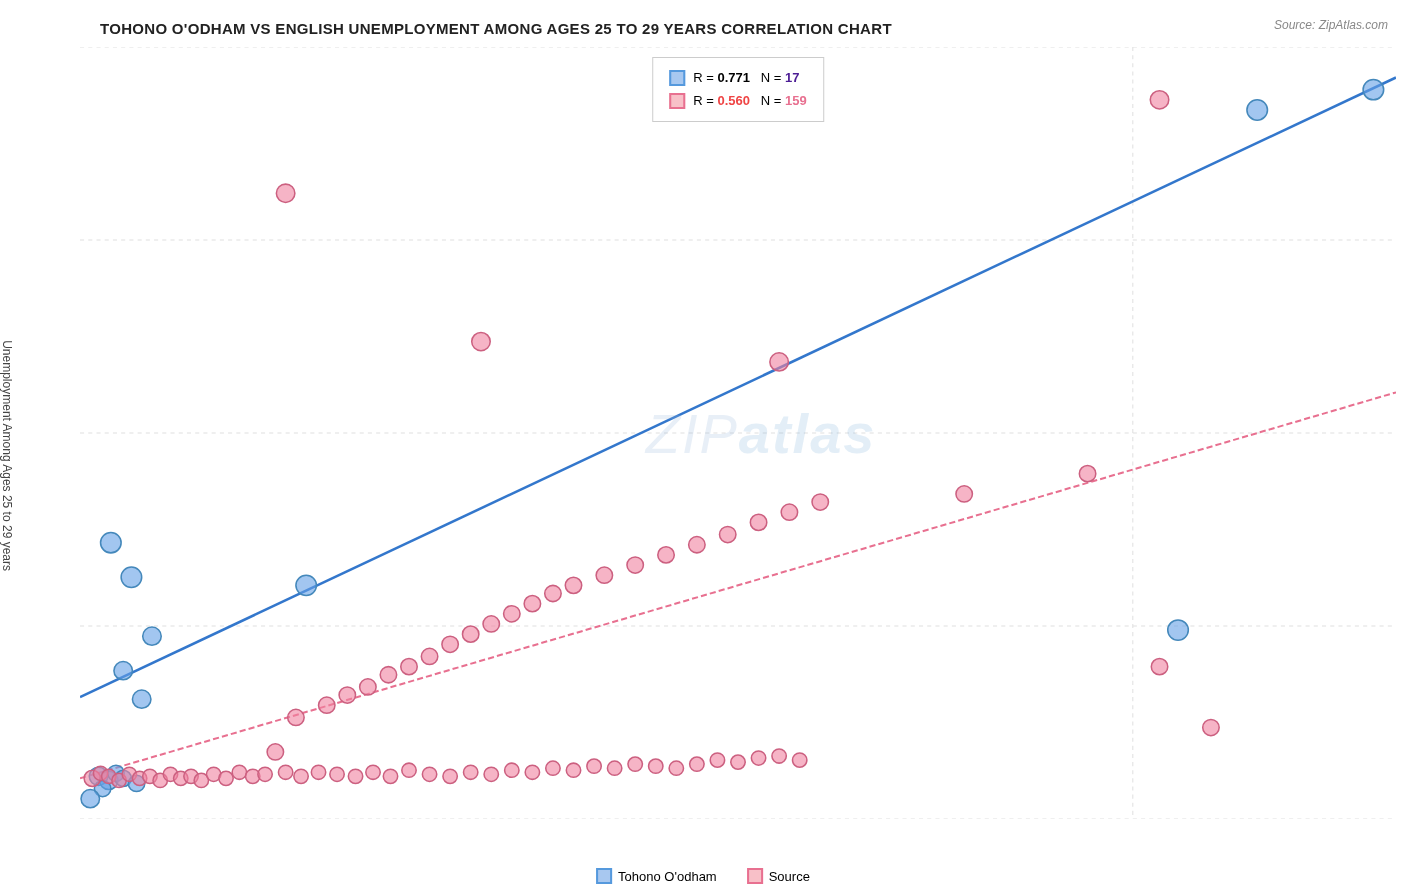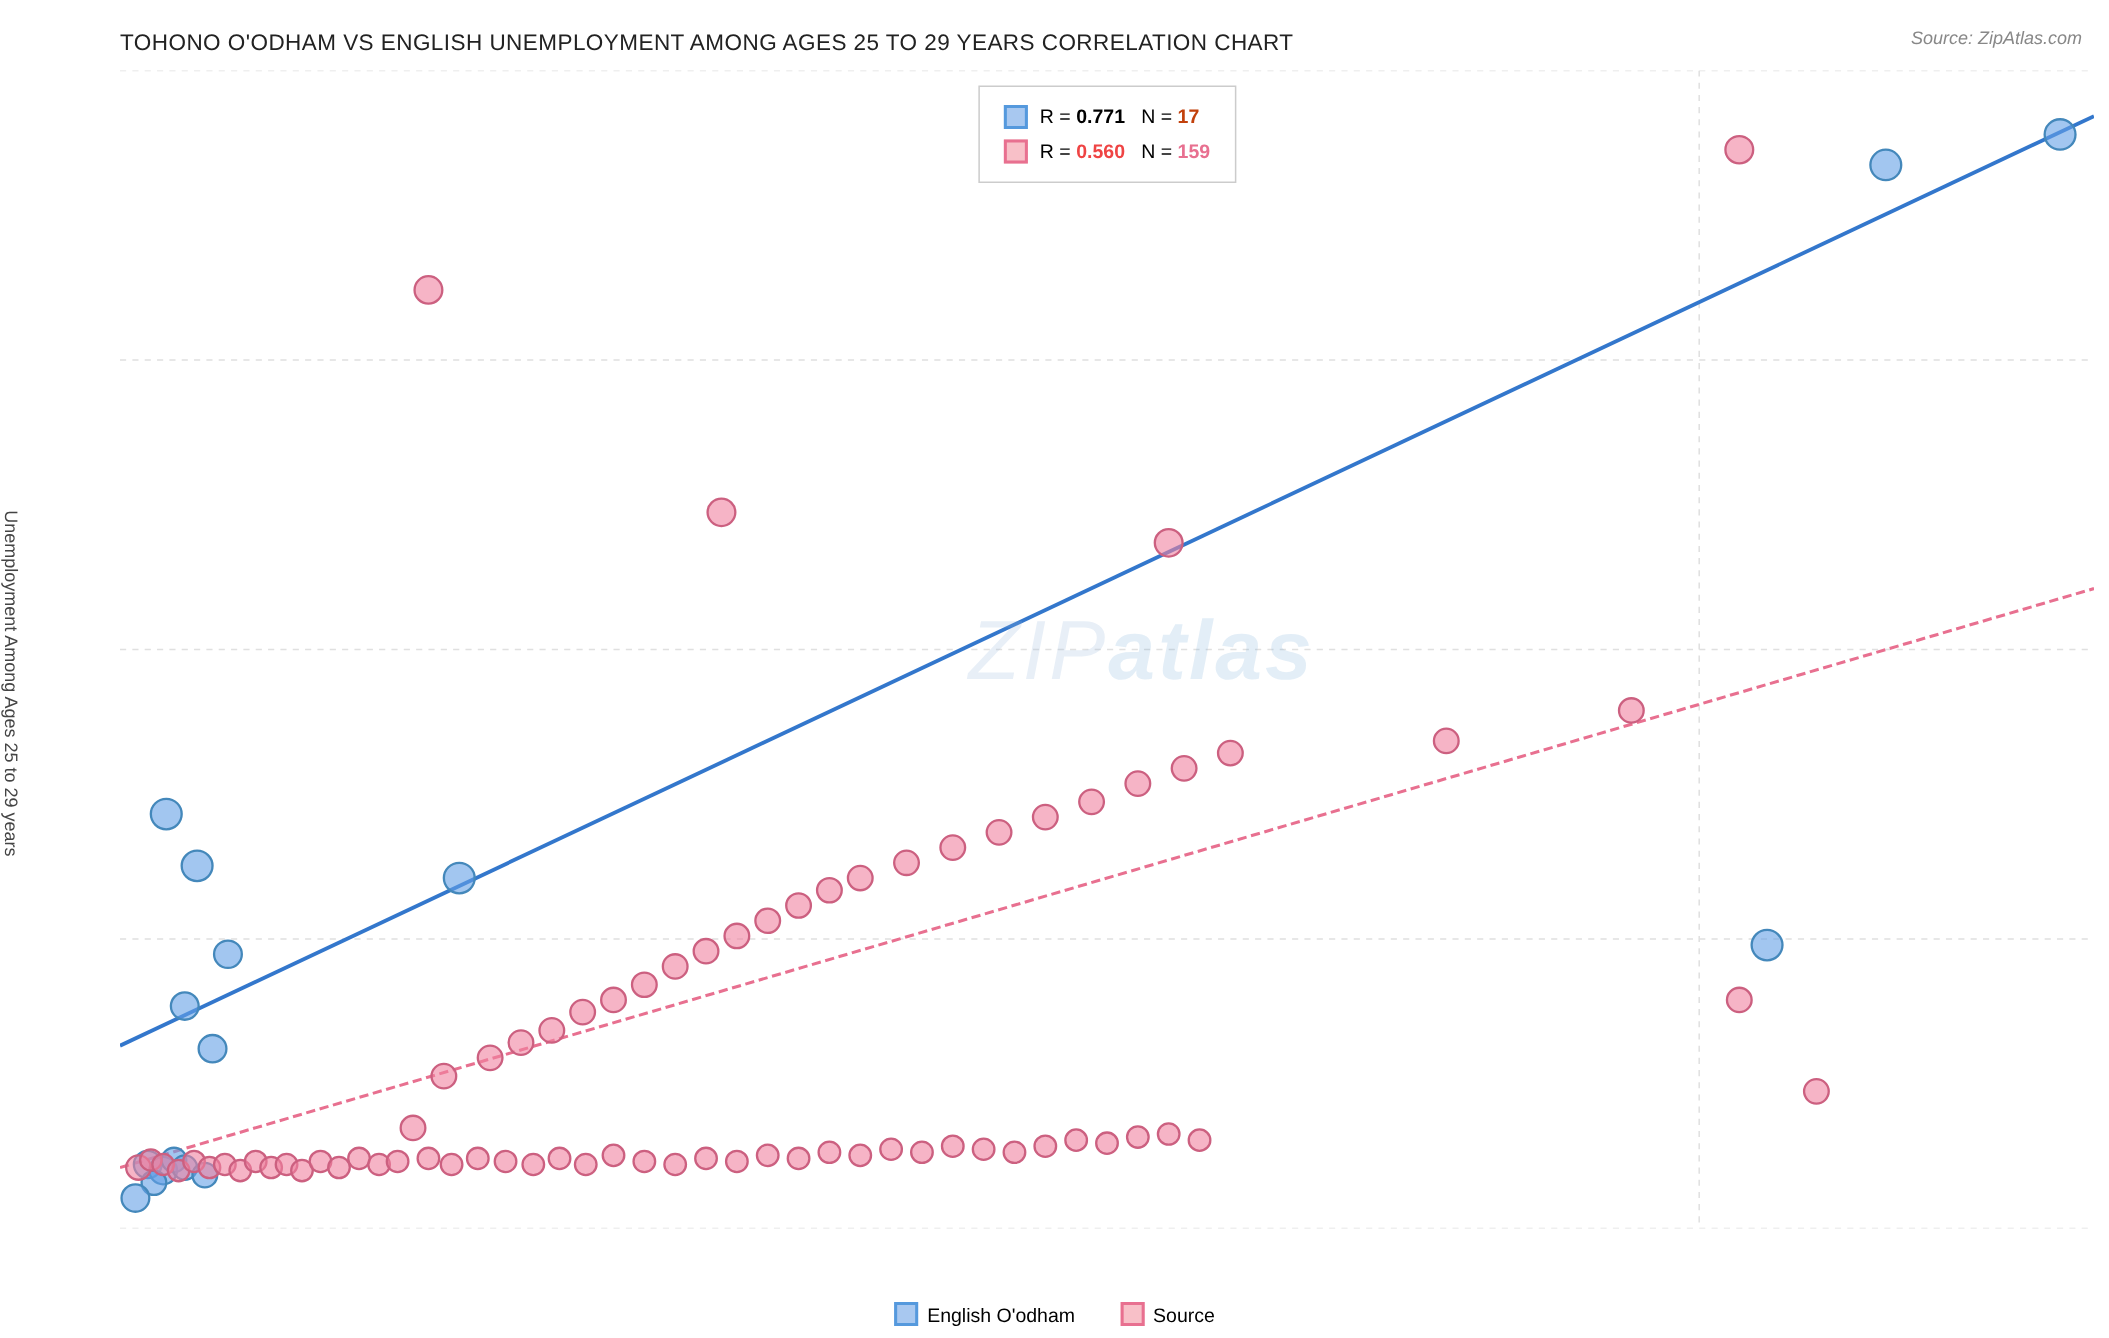--- a/index.html
+++ b/index.html
@@ -11,24 +11,25 @@
       overflow: hidden;
     }
     .chart-container {
       position: relative;
       width: 1406px;
       height: 892px;
       padding: 20px 10px 60px 80px;
     }
     .chart-title {
       font-size: 15px;
-      font-weight: normal;
+      font-weight: bold;
       color: #222;
       margin-bottom: 10px;
       letter-spacing: 0.02em;
+      margin-left: 20px;
     }
     .source-label {
       position: absolute;
       top: 18px;
       right: 18px;
       font-size: 12px;
       color: #888;
       font-style: italic;
     }
     .chart-area {
@@ -239,32 +240,32 @@
       <circle cx="1050" cy="610" r="8" fill="rgba(240,130,160,0.6)" stroke="#cc6080" stroke-width="1.5"></circle>
       <circle cx="1100" cy="670" r="8" fill="rgba(240,130,160,0.6)" stroke="#cc6080" stroke-width="1.5"></circle>
 
       <circle cx="200" cy="144" r="9" fill="rgba(240,130,160,0.6)" stroke="#cc6080" stroke-width="1.5"></circle>
     </svg>
 
     
     <div class="legend-box">
       <div class="legend-row">
         <span class="legend-swatch blue"></span>
-        <span>R = <strong style="color:#000000">0.771</strong>&nbsp;&nbsp; N = <strong style="color:#c2410c">17</strong></span>
+        <span>R = <strong style="color:#000000">0.771</strong>&nbsp;&nbsp; N = <strong style="color:#4c1d95">17</strong></span>
       </div>
       <div class="legend-row">
         <span class="legend-swatch pink"></span>
         <span>R = <strong style="color:#ef4444">0.560</strong>&nbsp;&nbsp; N = <strong style="color:#e87090">159</strong></span>
       </div>
     </div>
   </div>
 
   <div class="bottom-legend">
     <div class="bottom-legend-item">
       <span style="width:16px;height:16px;background:#a8c8f0;border:2px solid #5599dd;display:inline-block;"></span>
-      <span>English O'odham</span>
+      <span>Tohono O'odham</span>
     </div>
     <div class="bottom-legend-item">
       <span style="width:16px;height:16px;background:#f8c0c8;border:2px solid #e87090;display:inline-block;"></span>
       <span>Source</span>
     </div>
   </div>
 </div>
 
 </body></html>

